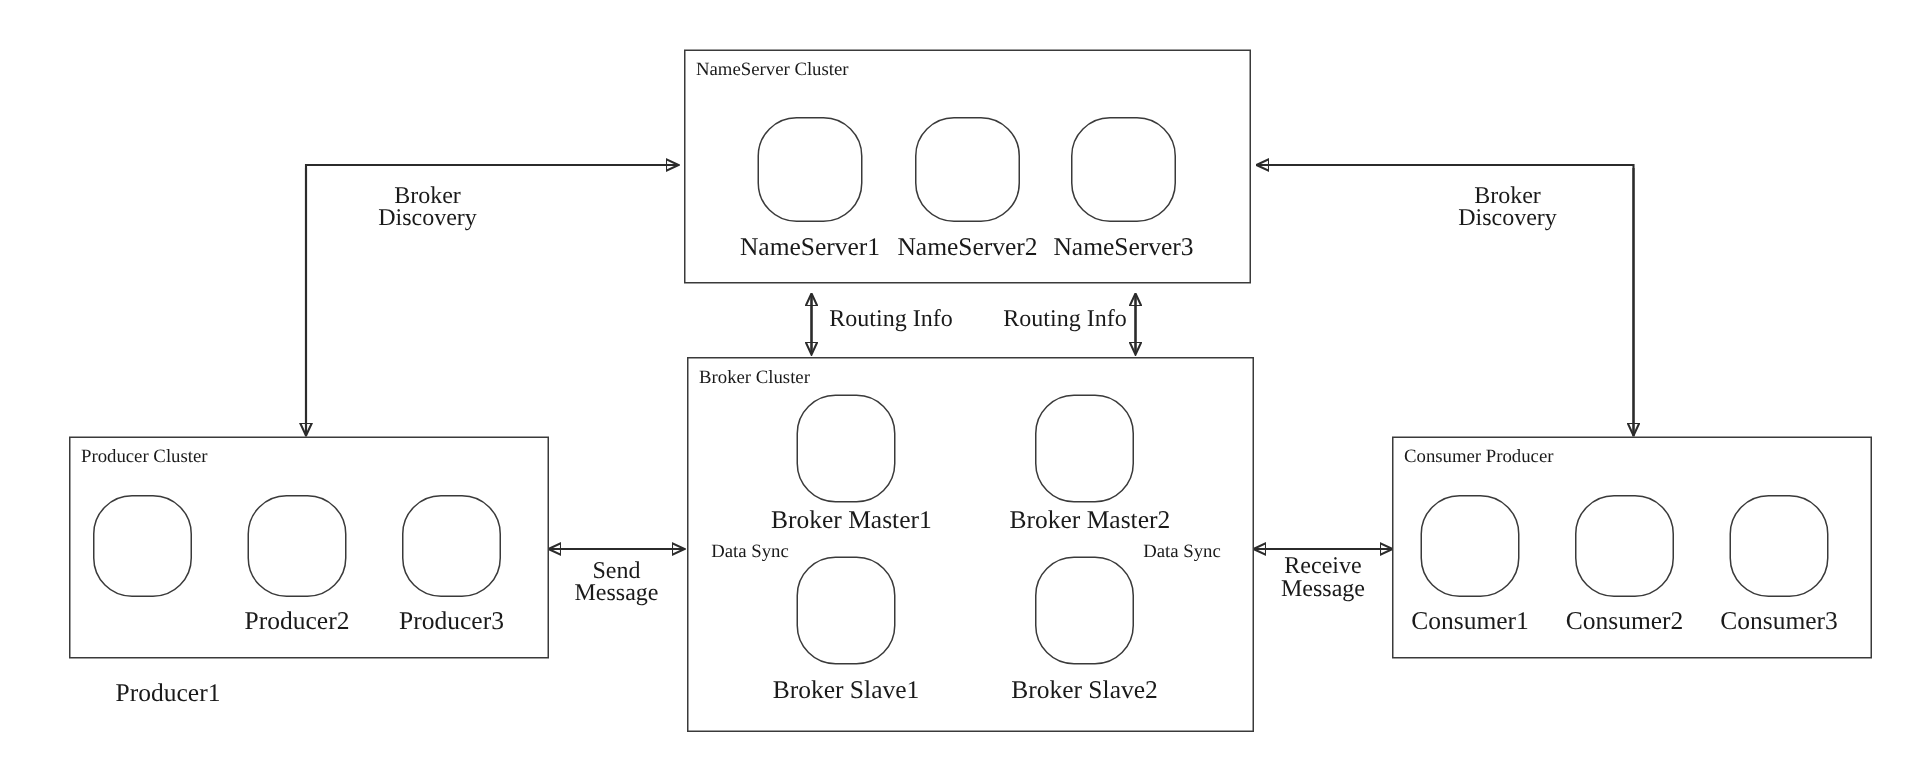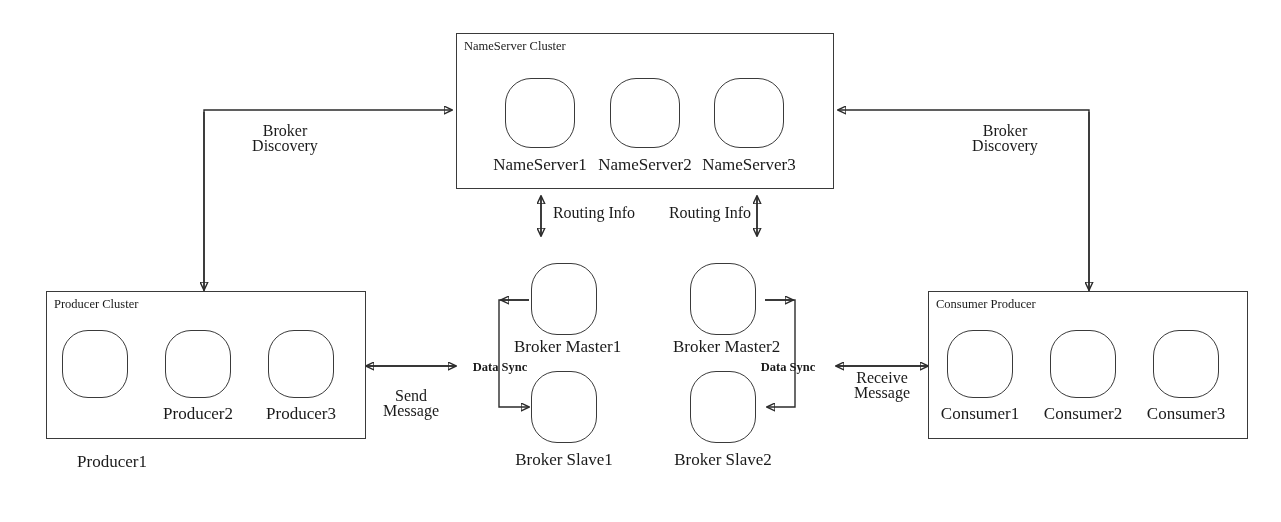--- a/index.html
+++ b/index.html
@@ -48,21 +48,21 @@
   }
   .edge-label {
     position: absolute;
     font-size: 16px;
     line-height: 15px;
     text-align: center;
     white-space: pre-line;
     color: #1a1a1a;
   }
   .edge-label.bold {
-    font-weight: bold;
+    font-weight: normal;
     font-size: 12.5px;
   }
   svg.lines {
     position: absolute;
     left: 0;
     top: 0;
     width: 1281px;
     height: 522px;
     overflow: visible;
   }
@@ -122,20 +122,23 @@
   <div class="cluster" style="left:46px; top:291px; width:320px; height:148px;">
     <div class="cluster-title">Producer Cluster</div>
   </div>
   <div class="node" style="left:62px; top:330px; width:66px; height:68px;"></div>
   <div class="node-label" style="left:62px; top:407px; width:100px;margin-top:48px;">Producer1</div>
   <div class="node" style="left:165px; top:330px; width:66px; height:68px;"></div>
   <div class="node-label" style="left:148px; top:407px; width:100px;">Producer2</div>
   <div class="node" style="left:268px; top:330px; width:66px; height:68px;"></div>
   <div class="node-label" style="left:251px; top:407px; width:100px;">Producer3</div>
 
+  <div class="cluster" style="left:458px; top:238px; width:378px; height:250px;">
+    <div class="cluster-title">Broker Cluster</div>
+  </div>
   <div class="node" style="left:531px; top:263px; width:66px; height:72px;"></div>
   <div class="node-label" style="left:514px; top:340px; width:100px;">Broker Master1</div>
   <div class="node" style="left:690px; top:263px; width:66px; height:72px;"></div>
   <div class="node-label" style="left:673px; top:340px; width:100px;">Broker Master2</div>
   <div class="node" style="left:531px; top:371px; width:66px; height:72px;"></div>
   <div class="node-label" style="left:514px; top:453px; width:100px;">Broker Slave1</div>
   <div class="node" style="left:690px; top:371px; width:66px; height:72px;"></div>
   <div class="node-label" style="left:673px; top:453px; width:100px;">Broker Slave2</div>
 
   <div class="cluster" style="left:928px; top:291px; width:320px; height:148px;">
@@ -147,20 +150,20 @@
   <div class="node-label" style="left:1033px; top:407px; width:100px;">Consumer2</div>
   <div class="node" style="left:1153px; top:330px; width:66px; height:68px;"></div>
   <div class="node-label" style="left:1136px; top:407px; width:100px;">Consumer3</div>
 
   <div class="edge-label" style="left:230px; top:123px; width:110px;">Broker
 Discovery</div>
   <div class="edge-label" style="left:950px; top:123px; width:110px;">Broker
 Discovery</div>
   <div class="edge-label" style="left:549px; top:205px; width:90px;">Routing Info</div>
   <div class="edge-label" style="left:665px; top:205px; width:90px;">Routing Info</div>
-  <div class="edge-label" style="left:371px; top:388px; width:80px;">Send
+  <div class="edge-label" style="left:371px; top:373px; width:80px;">Send
 Message</div>
   <div class="edge-label" style="left:840px; top:370px; width:84px;">Receive
 Message</div>
   <div class="edge-label bold" style="left:460px; top:360px; width:80px;">Data Sync</div>
   <div class="edge-label bold" style="left:748px; top:360px; width:80px;">Data Sync</div>
 
 </div>
 
 </body></html>

